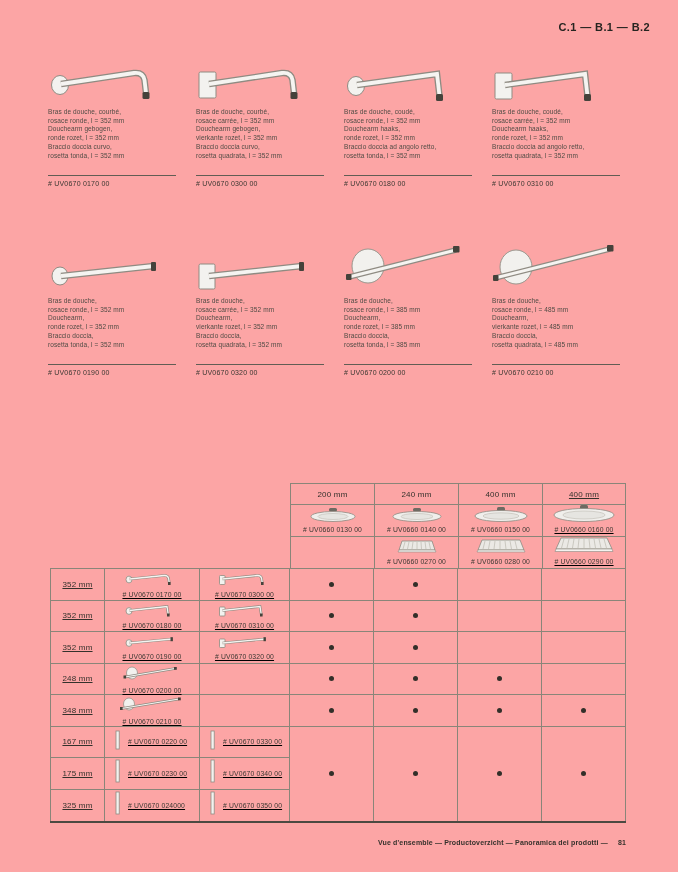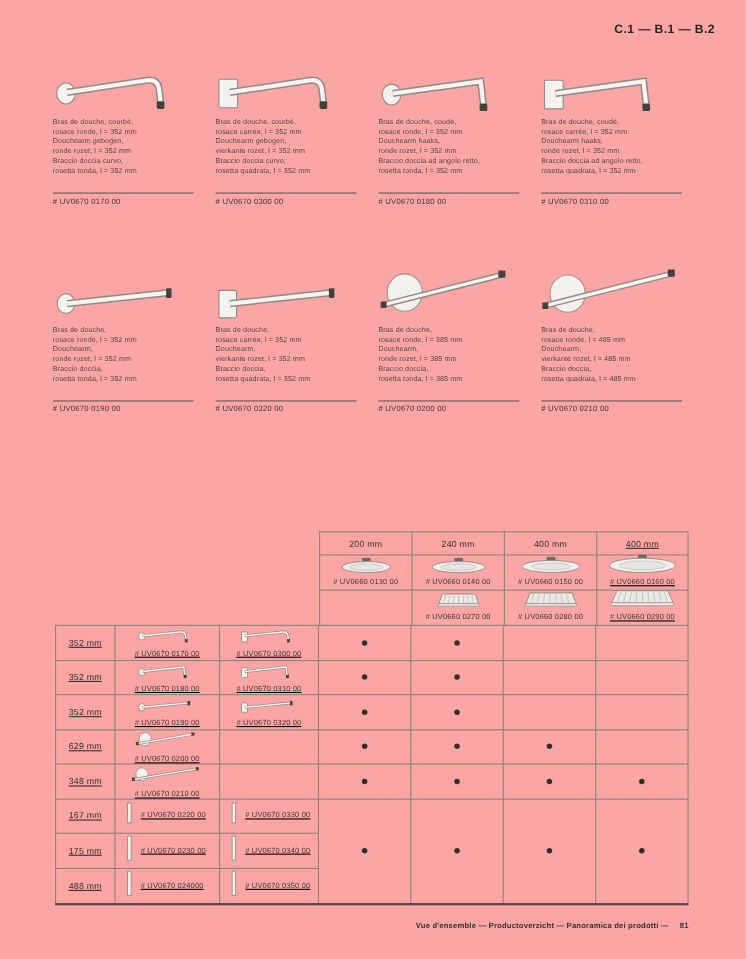--- a/index.html
+++ b/index.html
@@ -366,21 +366,21 @@
     </div>
     <div class="c dotcell br bb" style="grid-row:6;grid-column:4">
         <span class="dot"></span>
       </div>
     <div class="c dotcell br bb" style="grid-row:6;grid-column:5">
         <span class="dot"></span>
       </div>
     <div class="c dotcell br bb" style="grid-row:6;grid-column:6"></div>
     <div class="c dotcell br bb" style="grid-row:6;grid-column:7"></div>
 
-    <div class="c lab bl br bb" style="grid-row:7;grid-column:1">629 mm</div>
+    <div class="c lab bl br bb" style="grid-row:7;grid-column:1">248 mm</div>
     <div class="c armcell br bb" style="grid-row:7;grid-column:2">
       <span><svg width="60" height="18" viewBox="0 0 60 18">
             <ellipse cx="10" cy="9" rx="5.5" ry="6" fill="#f2f1ee" stroke="#9a968d" stroke-width="0.8"></ellipse>
             <path d="M3 13 L53 4.5" fill="none" stroke="#8f8b82" stroke-width="2.4"></path>
             <path d="M3 13 L53 4.5" fill="none" stroke="#f5f4f1" stroke-width="1.2"></path>
             <rect x="1.5" y="11.5" width="2.6" height="3" fill="#45423b"></rect>
             <rect x="52" y="3" width="2.8" height="2.8" fill="#45423b"></rect>
           </svg></span>
       <span class="code"># UV0670 0200 00</span>
     </div>
@@ -454,21 +454,21 @@
           </svg></span>
       <span class="code"># UV0670 0230 00</span>
     </div>
     <div class="c vertcell br bb" style="grid-row:10;grid-column:3">
       <span><svg width="6" height="24" viewBox="0 0 6 24">
             <rect x="1" y="1" width="3.2" height="22" fill="#f3f2ef" stroke="#8f8b82" stroke-width="0.8"></rect>
           </svg></span>
       <span class="code"># UV0670 0340 00</span>
     </div>
 
-    <div class="c lab bl br" style="grid-row:11;grid-column:1">488 mm</div>
+    <div class="c lab bl br" style="grid-row:11;grid-column:1">325 mm</div>
     <div class="c vertcell br" style="grid-row:11;grid-column:2">
       <span><svg width="6" height="24" viewBox="0 0 6 24">
             <rect x="1" y="1" width="3.2" height="22" fill="#f3f2ef" stroke="#8f8b82" stroke-width="0.8"></rect>
           </svg></span>
       <span class="code"># UV0670 024000</span>
     </div>
     <div class="c vertcell br" style="grid-row:11;grid-column:3">
       <span><svg width="6" height="24" viewBox="0 0 6 24">
             <rect x="1" y="1" width="3.2" height="22" fill="#f3f2ef" stroke="#8f8b82" stroke-width="0.8"></rect>
           </svg></span>

